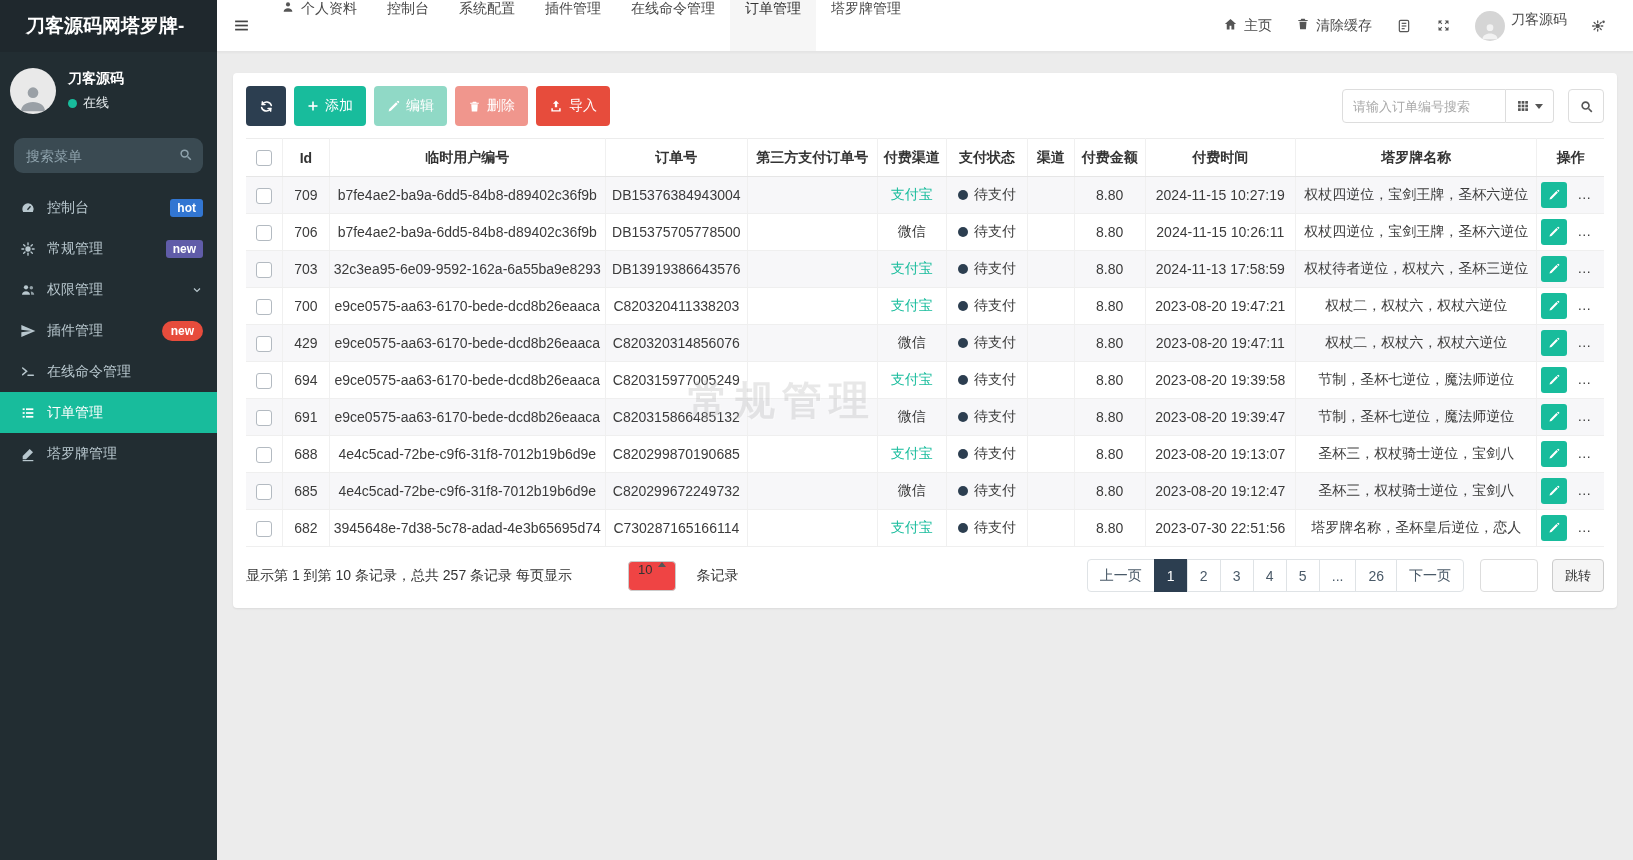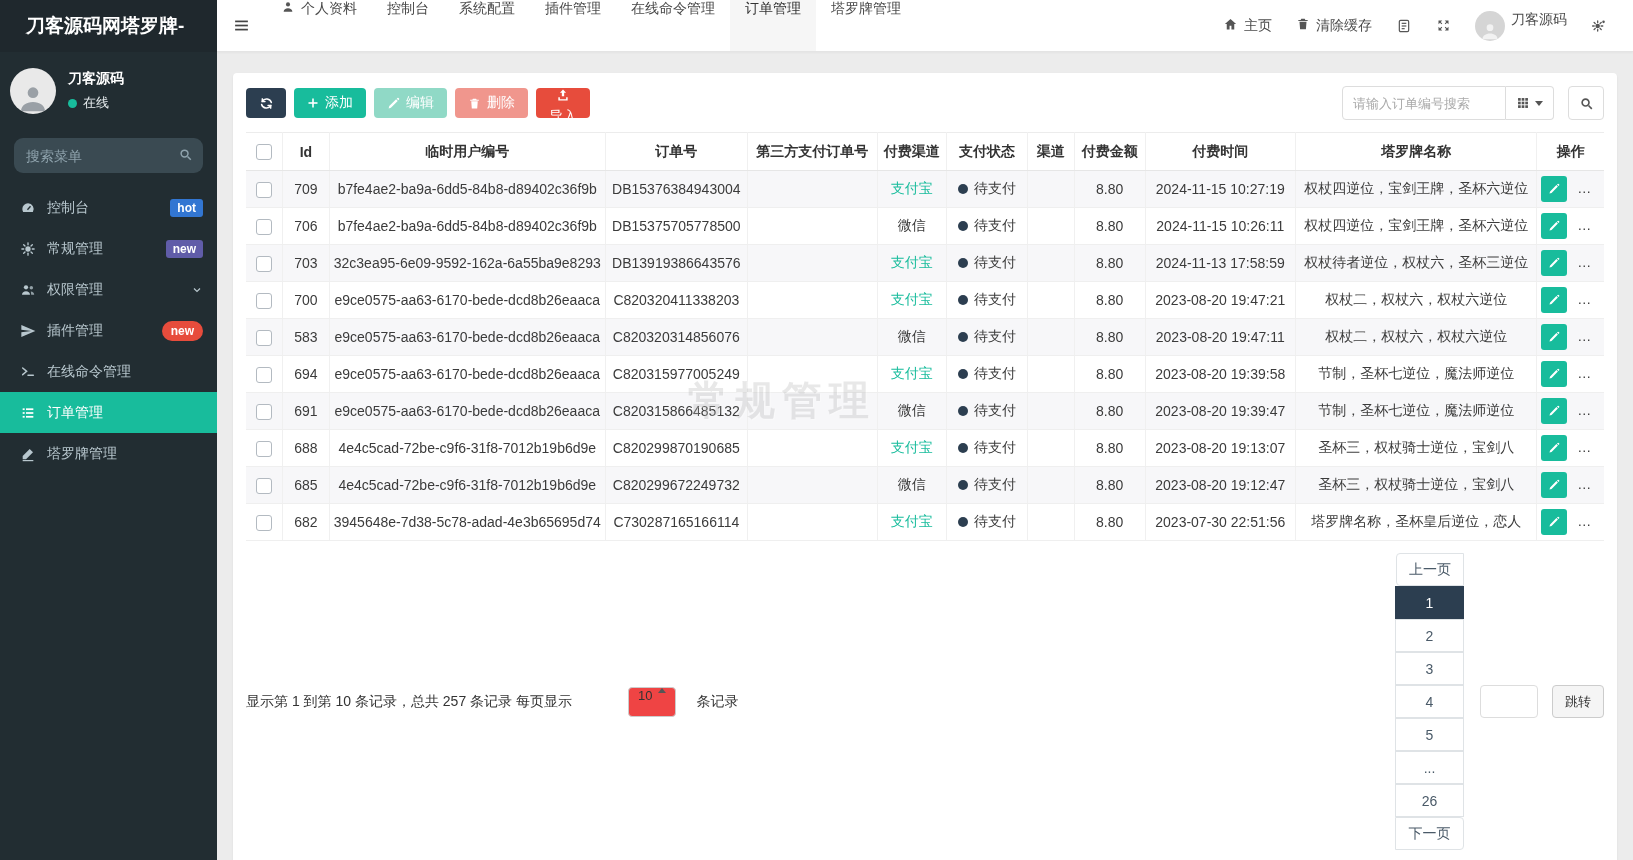--- a/index.html
+++ b/index.html
@@ -54,29 +54,29 @@
   .tb-right .nav-item { padding:0 12px; }
   .avatar-sm { width:30px; height:30px; border-radius:50%; background:#d5d5d5; overflow:hidden;
                display:flex; align-items:flex-end; justify-content:center; flex:none; }
 
   
   .main { position:absolute; left:217px; right:0; top:52px; bottom:0; padding:21px 16px 0; }
   .card { background:#fff; border-radius:4px; box-shadow:0 1px 2px rgba(0,0,0,.08);
           padding:13px 13px 16px; position:relative; }
 
   .toolbar { display:flex; align-items:center; }
-  .btn { height:30px; border:none; border-radius:4px; color:#fff; font-size:14px;
+  .btn { height:40px; border:none; border-radius:4px; color:#fff; font-size:14px;
          display:inline-flex; align-items:center; gap:6px; padding:0 13px; cursor:pointer;
          font-family:"Liberation Sans",sans-serif; }
   .btn + .btn { margin-left:8px; }
   .btn-dark { background:#2c3e50; width:40px; justify-content:center; padding:0; }
   .btn-add { background:#18bc9c; }
   .btn-edit { background:#90d9c6; }
   .btn-del { background:#f0968d; }
-  .btn-import { background:#e74c3c;flex-direction:column; }
+  .btn-import { background:#e74c3c; }
   .toolbar-right { margin-left:auto; display:flex; align-items:center; }
   .search-group { display:flex; }
   .search-input { width:164px; height:34px; border:1px solid #ddd; border-radius:4px 0 0 4px;
                   padding:0 10px; font-size:13px; color:#333; outline:none;
                   font-family:"Liberation Sans",sans-serif; }
   .search-input::placeholder { color:#a9a9a9; }
   .btn-cols { height:34px; border:1px solid #ddd; border-left:none; border-radius:0 4px 4px 0;
               background:#fff; color:#555; display:inline-flex; align-items:center; gap:5px;
               padding:0 10px; cursor:pointer; }
   .btn-search { height:34px; width:36px; border:1px solid #ddd; border-radius:4px; background:#fff;
@@ -111,21 +111,21 @@
                color:#b9b9b9; opacity:.32; letter-spacing:7px; text-shadow:1px 1px 0 #fff;
                pointer-events:none; white-space:nowrap; }
 
   
   .pg-row { display:flex; align-items:center; margin-top:12px; }
   .pg-summary { display:flex; align-items:center; gap:20px; color:#333; font-size:14px; }
   .pgsize-btn { height:30px; border:1px solid #ccc; border-radius:4px; background:#ef4444;
                 color:#333; font-size:13px; display:inline-flex; align-items:flex-start; gap:6px;
                 padding:0 9px; cursor:pointer;margin-left:36px; }
   .pg-right { margin-left:auto; display:flex; align-items:center; }
-  .pager { display:flex;flex-direction:column; }
+  .pager { display:flex; }
   .pg-btn { min-width:34px; height:33px; border:1px solid #dfe3e6; background:#fff; color:#4a5a68;
             font-size:14px; display:inline-flex; align-items:center; justify-content:center;
             padding:0 12px; margin-left:-1px; cursor:pointer; }
   .pg-btn.first { border-radius:4px 0 0 4px; margin-left:0; }
   .pg-btn.last { border-radius:0 4px 4px 0; }
   .pg-btn.active { background:#2c3e50; border-color:#2c3e50; color:#fff; }
   .jump-input { width:58px; height:33px; border:1px solid #ddd; border-radius:4px; margin-left:16px;
                 padding:0 8px; font-size:14px; outline:none; font-family:"Liberation Sans",sans-serif; }
   .jump-btn { height:33px; border:1px solid #ccc; border-radius:4px; background:#f5f5f5; color:#333;
               font-size:13px; padding:0 12px; margin-left:14px; cursor:pointer;
@@ -557,21 +557,21 @@
       </button>
       <button class="op-btn op-del">
         <svg width="12" height="12" viewBox="0 0 24 24" fill="#fff">
                     <path d="M9 3h6l1 2h4v2H4V5h4zM6 8h12l-1 13H7z"></path>
                   </svg>
       </button>
     </td>
   </tr>
             <tr>
     <td><span class="chk"></span></td>
-    <td>583</td>
+    <td>429</td>
     <td>e9ce0575-aa63-6170-bede-dcd8b26eaaca</td>
     <td>C820320314856076</td>
     <td></td>
     <td style="color: rgb(59, 59, 59);">微信</td>
     <td><span class="status-dot"></span><span>待支付</span></td>
     <td></td>
     <td>8.80</td>
     <td>2023-08-20 19:47:11</td>
     <td>权杖二，权杖六，权杖六逆位</td>
     <td>

